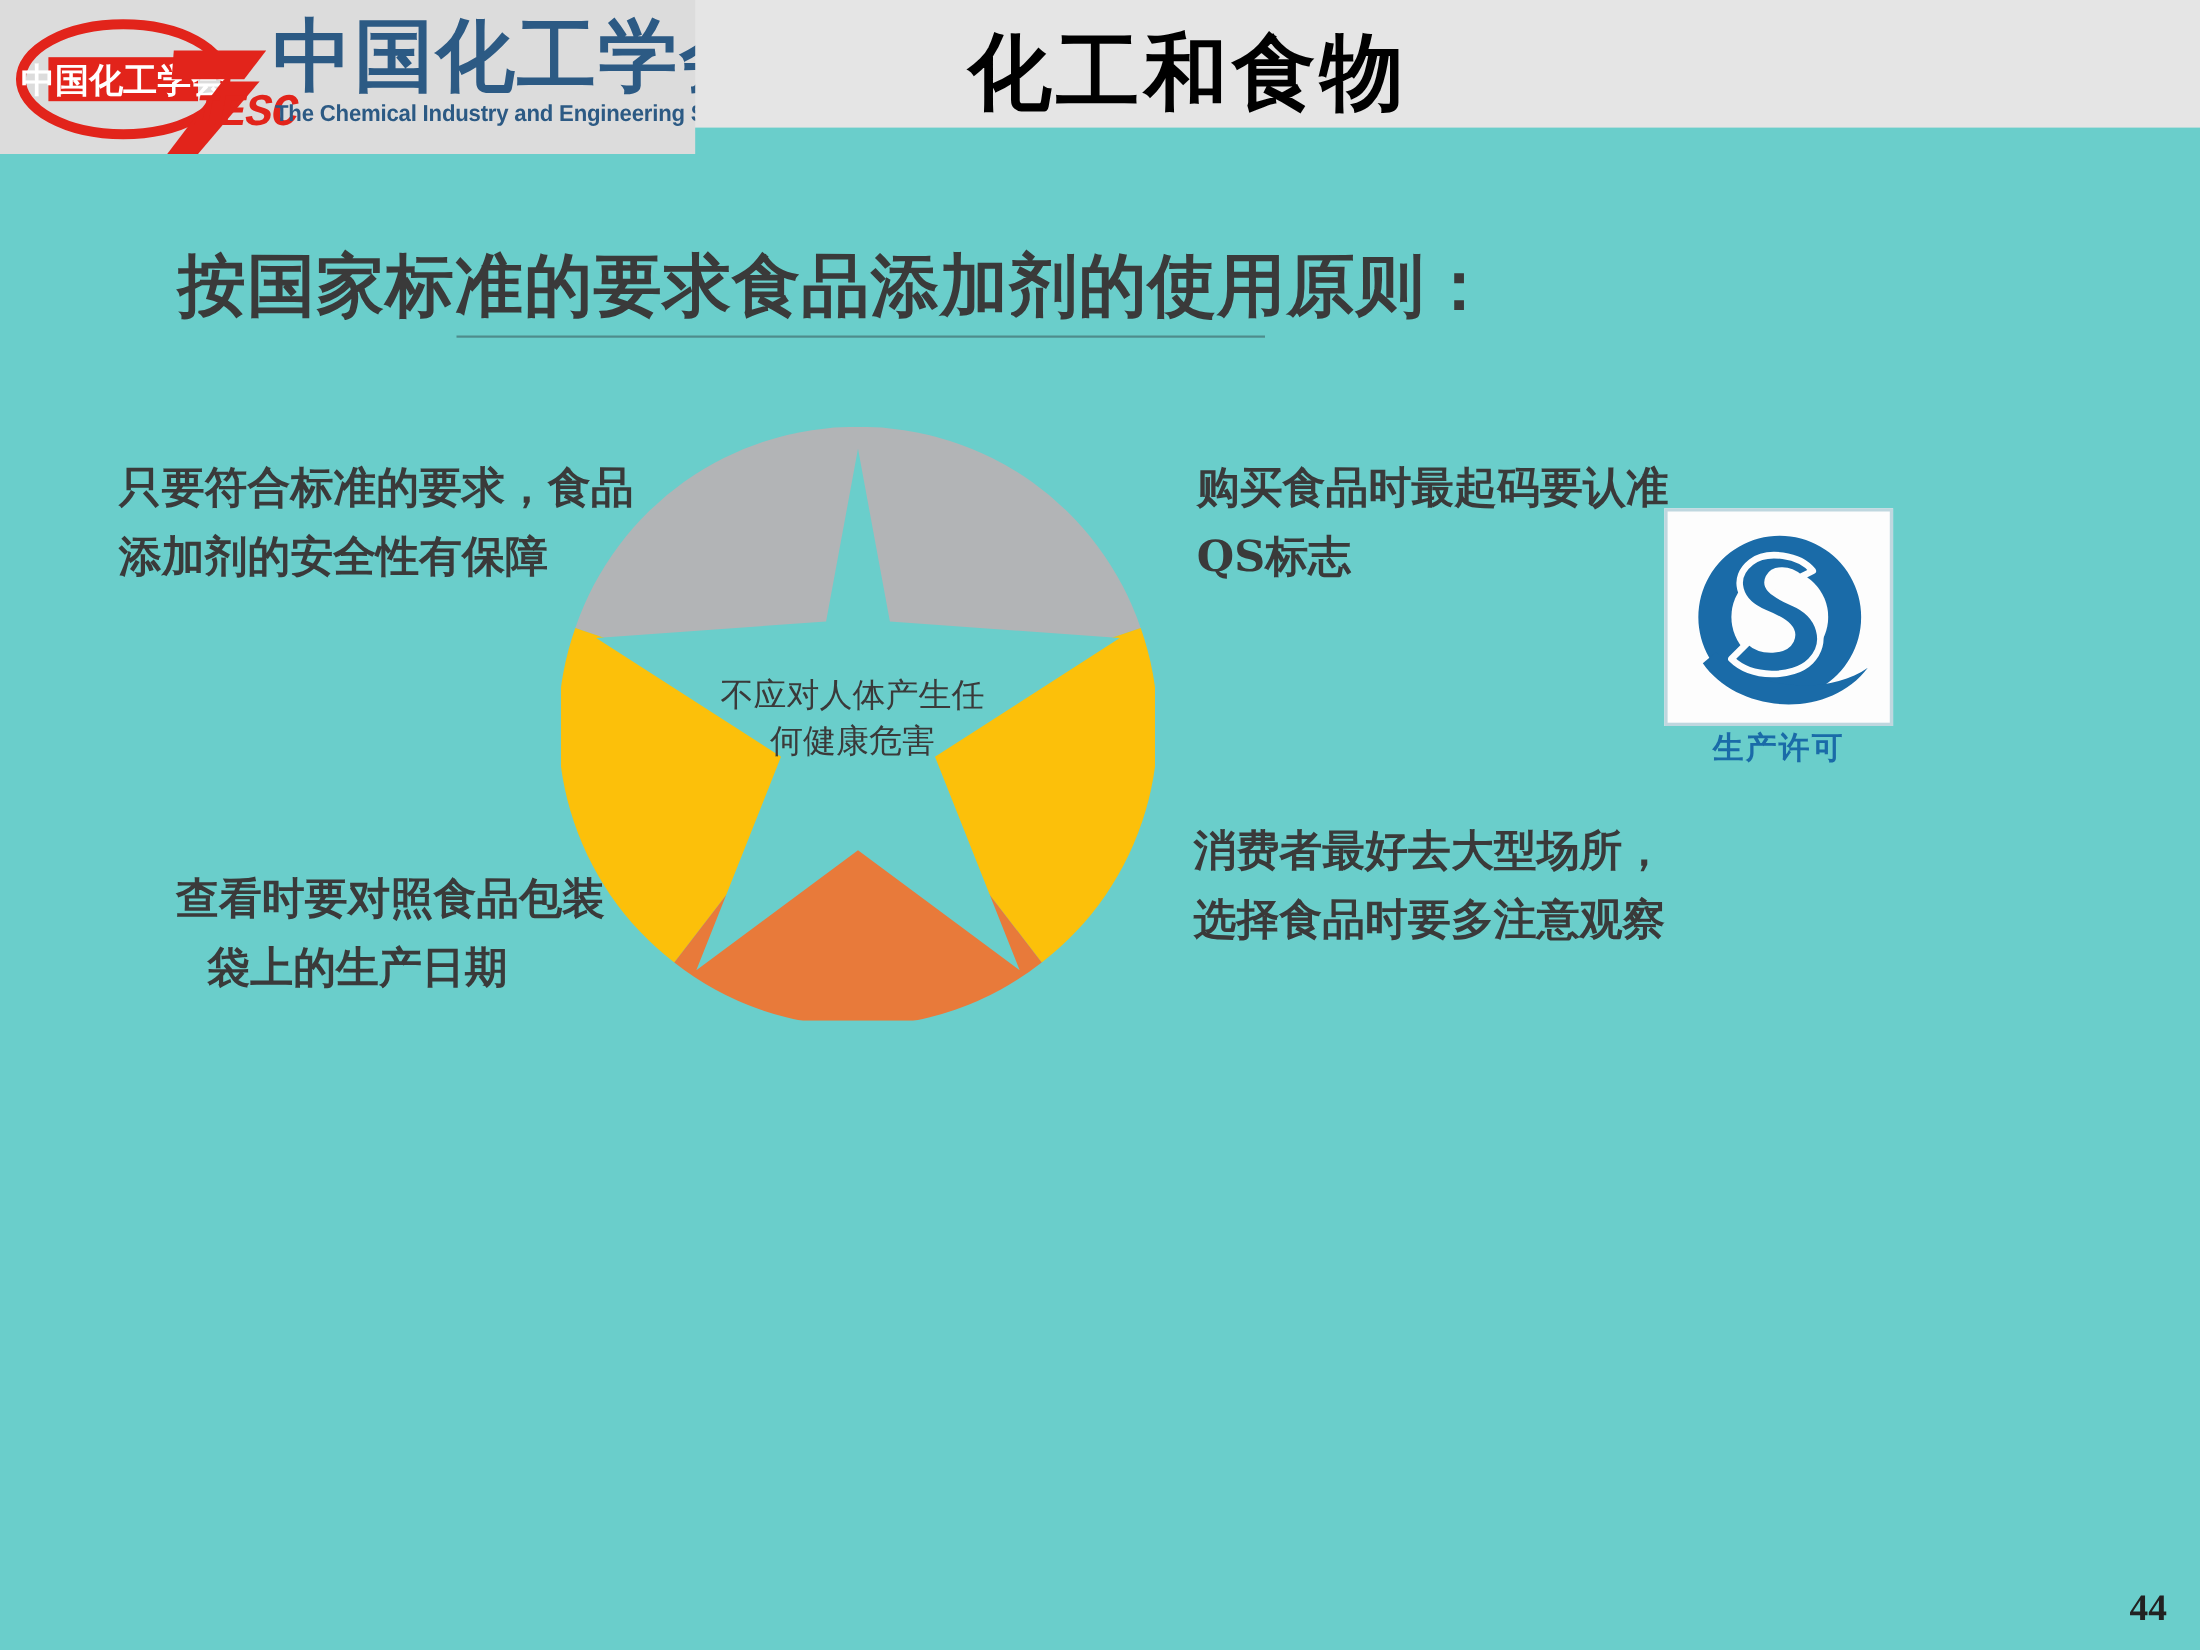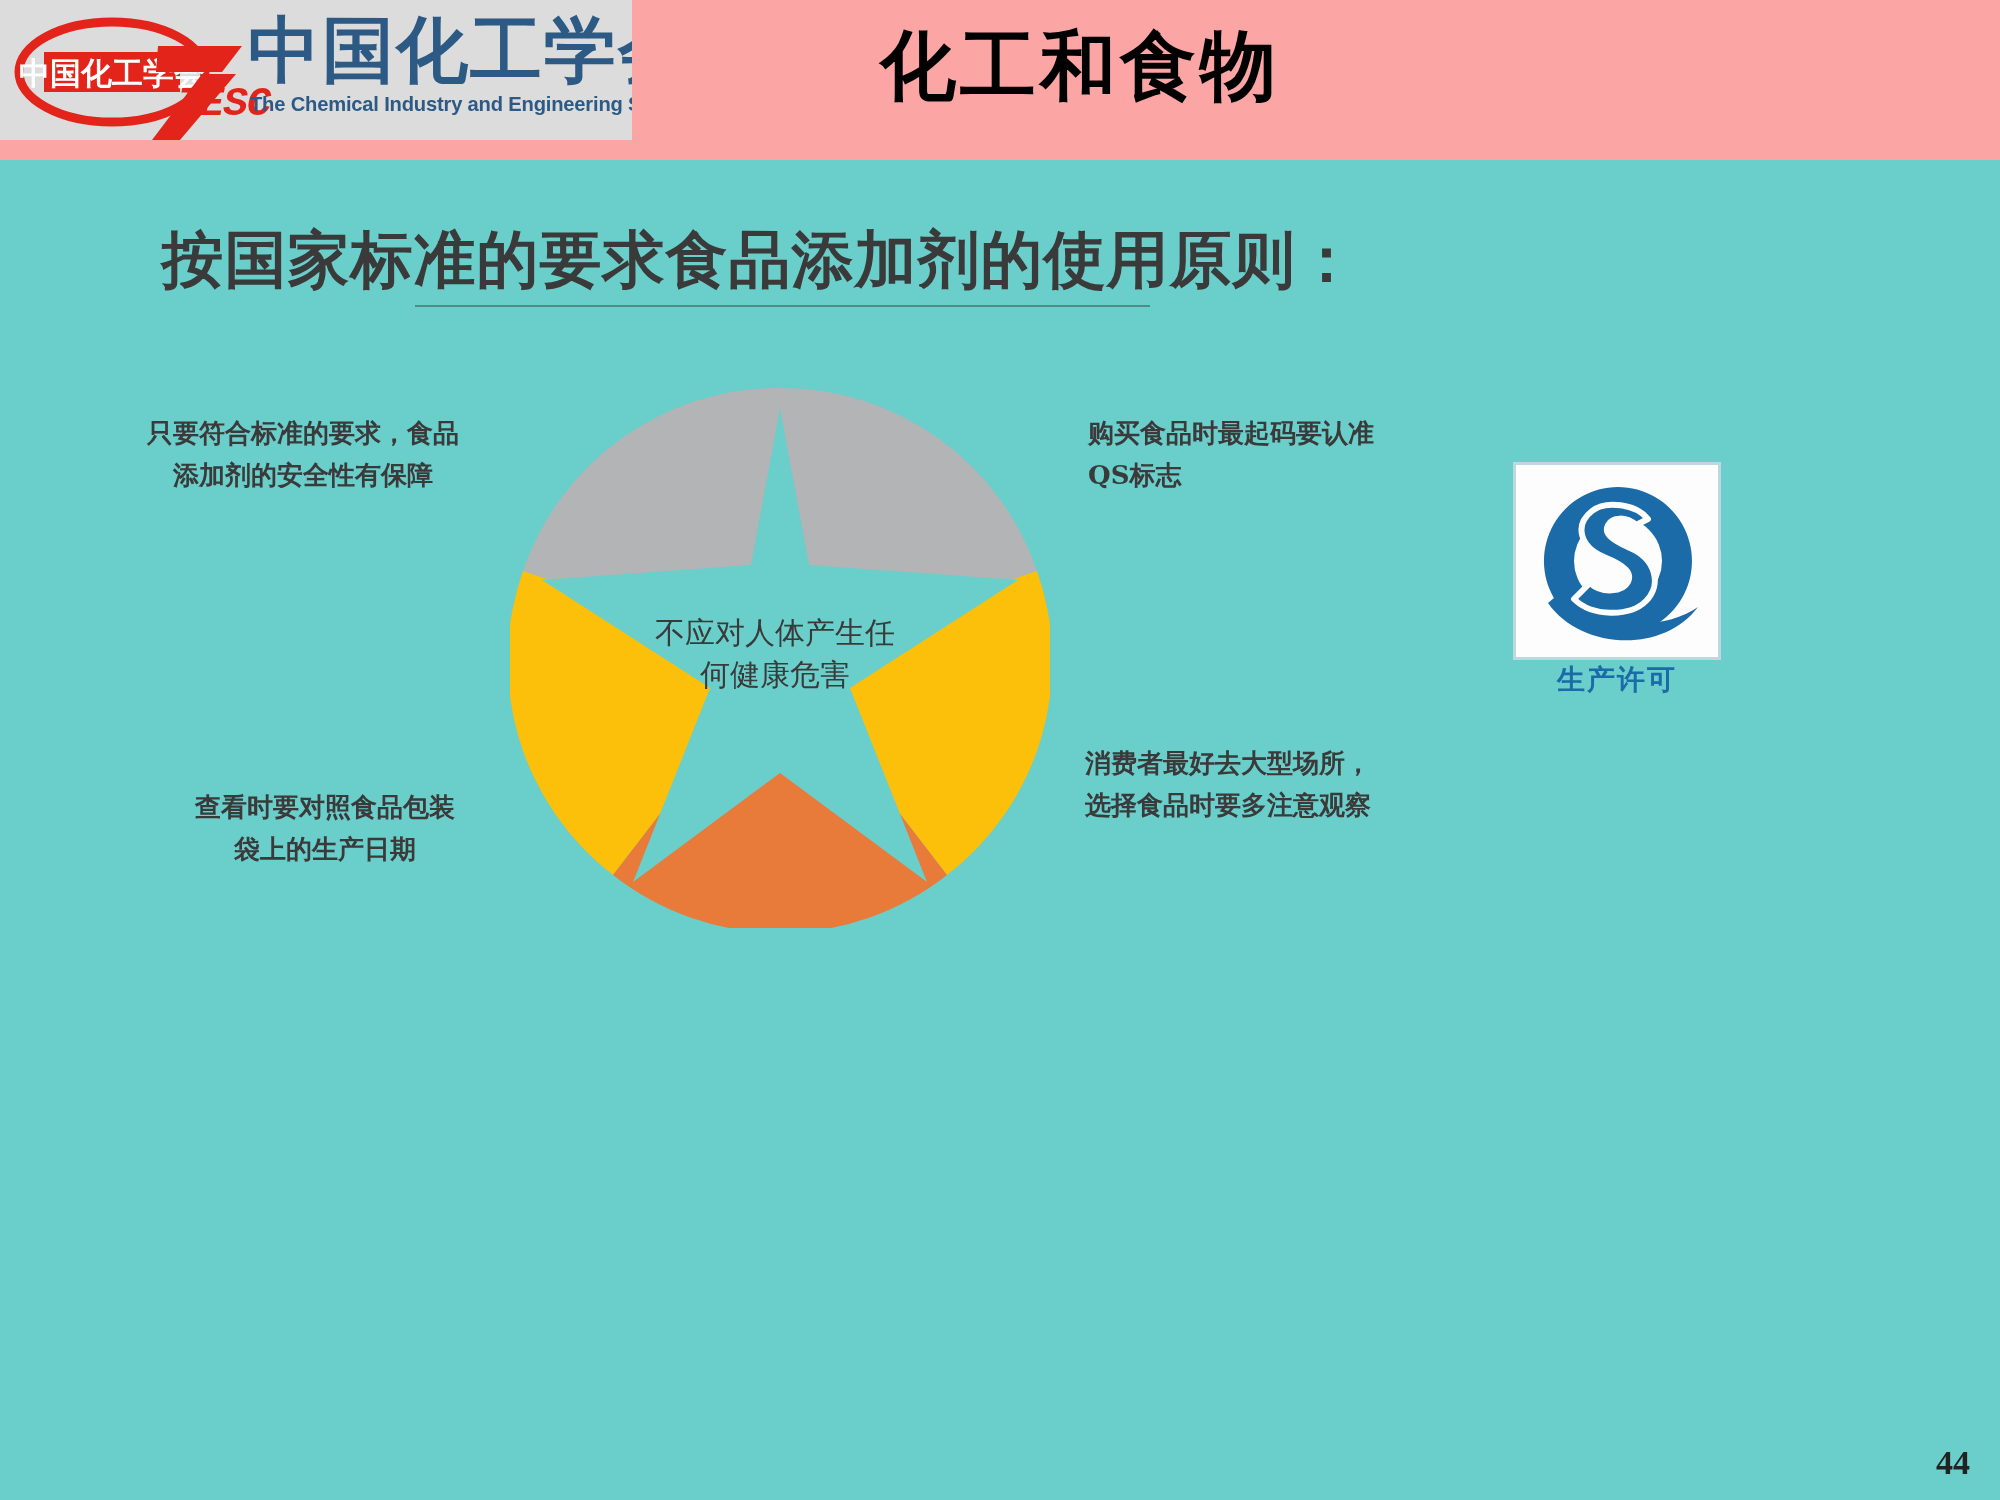--- a/index.html
+++ b/index.html
@@ -20,22 +20,22 @@
     width: 2000px;
     height: 1500px;
     background: #6ACECB;
   }
 
   
   #header-band {
     position: absolute;
     left: 0; top: 0;
     width: 2000px;
-    height: 160px;
-    background: #fca5a5;
+    height: 116px;
+    background: #e5e5e5;
   }
   #logo-box {
     position: absolute;
     left: 0; top: 0;
     width: 632px;
     height: 140px;
     background: #DCDCDC;
     overflow: hidden;
   }
   #logo-seal {
@@ -134,21 +134,21 @@
     top: 388px;
     width: 540px;
     height: 540px;
   }
 
   
   .callout {
     position: absolute;
     font-family: "DejaVu Serif", serif;
     font-weight: bold;
-    font-size: 26px;
+    font-size: 39px;
     color: #3A3A3A;
     line-height: 1.62;
     letter-spacing: 0px;
     white-space: nowrap;
   }
   #callout-tl { left: 108px;  top: 412px; text-align: center; width: 390px; }
   #callout-bl { left: 160px;  top: 742px; text-align: center; width: 330px; margin-top: 44px; }
   #callout-tr { left: 1088px; top: 412px; text-align: left;   width: 380px; }
   #callout-br { left: 1085px; top: 742px; text-align: left;   width: 370px; }
   #callout-center {

